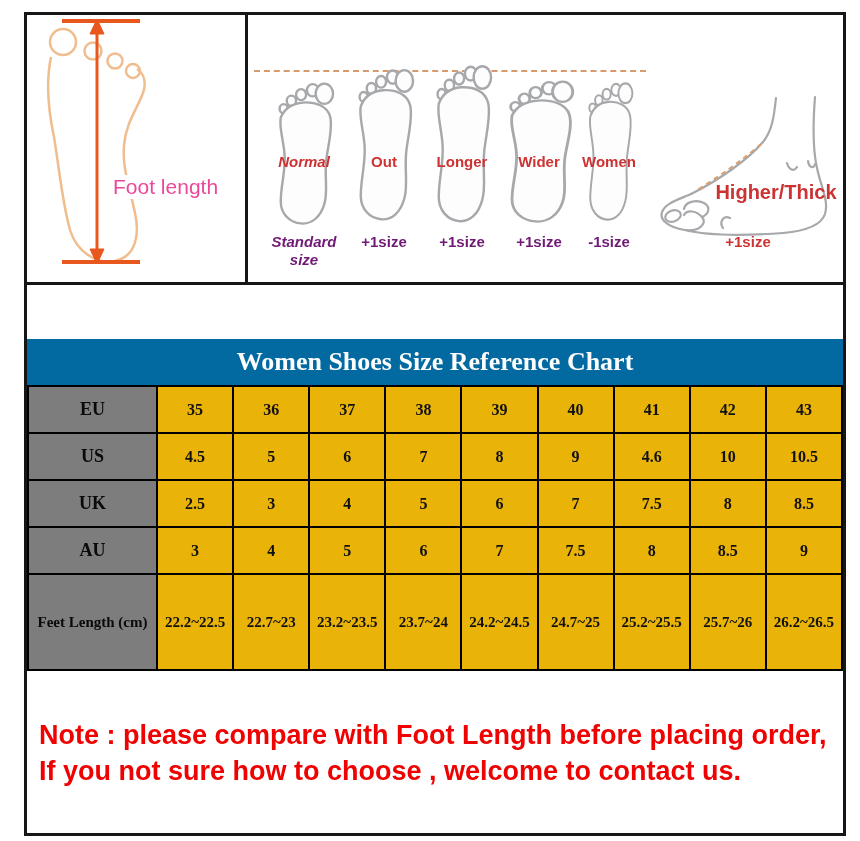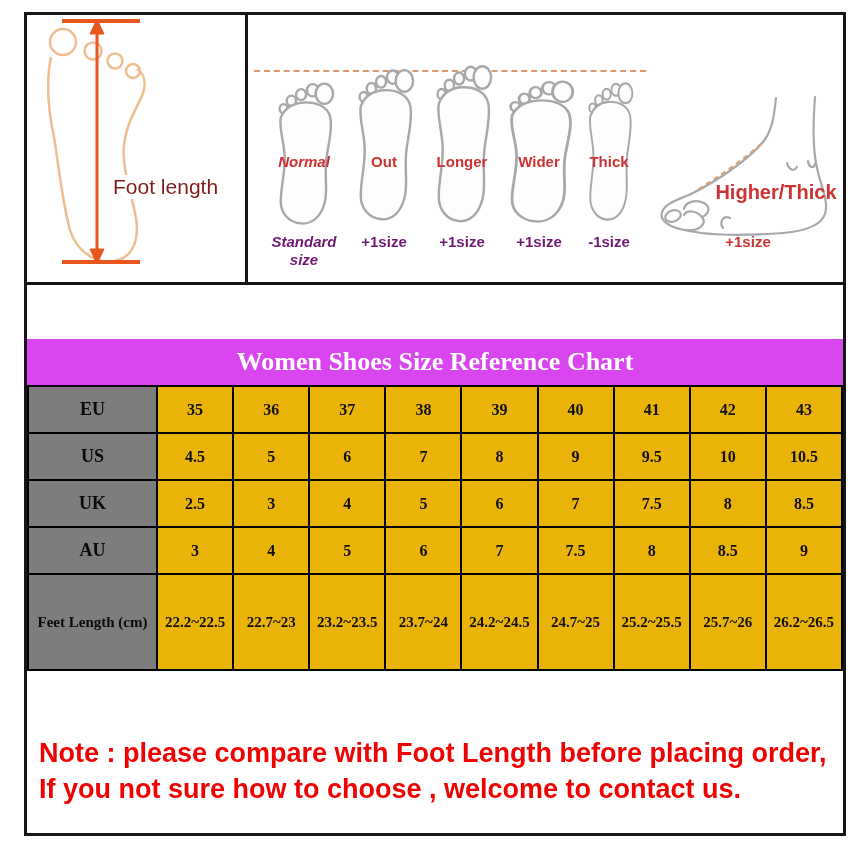--- a/index.html
+++ b/index.html
@@ -3,55 +3,55 @@
 <meta charset="utf-8">
 <style>
   html,body{margin:0;padding:0;background:#ffffff;}
   body{width:860px;height:841px;position:relative;font-family:"Liberation Sans",sans-serif;overflow:hidden;}
   .sheet{position:absolute;left:24px;top:12px;width:822px;height:824px;box-sizing:border-box;
          border:3px solid #161616;background:#fff;}
   
   .top{position:relative;height:267px;border-bottom:3px solid #161616;display:flex;}
   .measure-panel{position:relative;width:218px;flex:none;border-right:3px solid #161616;}
   .measure-panel svg{position:absolute;left:0;top:0;}
-  .measure-label{position:absolute;left:84px;top:160px;font-size:21px;color:#7f1d1d;
+  .measure-label{position:absolute;left:84px;top:160px;font-size:21px;color:#ec4899;
                  background:#fff;padding:0 2px;white-space:nowrap;}
   .fit-panel{position:relative;flex:1;}
   .dash{position:absolute;left:6px;top:55px;width:392px;height:0;border-top:2px dashed #d89a6d;}
   .foot-fig{position:absolute;top:0;height:100%;margin:0;}
   .foot-fig svg{position:absolute;left:50%;transform:translateX(-50%);}
   #fig-normal{left:18px;width:76px;font-style:italic;} #fig-normal svg{top:62px;width:62px;height:150px;}
   #fig-out{left:98px;width:76px;}    #fig-out svg{top:48px;width:62px;height:160px;}
   #fig-longer{left:176px;width:76px;}#fig-longer svg{top:44px;width:62px;height:166px;}
   #fig-wider{left:250px;width:82px;} #fig-wider svg{top:60px;width:72px;height:150px;}
   #fig-narrow{left:330px;width:62px;}#fig-narrow svg{top:62px;width:50px;height:146px;}
   .shape-label{position:absolute;top:138px;left:0;width:100%;text-align:center;
                color:#cd3333;font-size:15px;font-weight:bold;}
   .advice-label{position:absolute;top:218px;left:0;width:100%;text-align:center;
                 color:#701a75;font-size:15px;font-weight:bold;line-height:18px;}
   .side-foot-svg{position:absolute;left:402px;top:80px;}
   .side-shape{position:absolute;right:2px;top:166px;width:130px;text-align:center;
               color:#cd3333;font-size:20px;font-weight:bold;}
   .side-advice{position:absolute;left:455px;top:218px;width:90px;text-align:center;
                color:#cd3333;font-size:15px;font-weight:bold;}
   
-  .chart-title{margin-top:54px;height:46px;line-height:46px;background:#d946ef;color:#fdfdfd;
+  .chart-title{margin-top:54px;height:46px;line-height:46px;background:#0369a1;color:#fdfdfd;
                text-align:center;font-family:"Liberation Serif",serif;font-weight:bold;font-size:26px;}
   table.size{width:100%;border-collapse:collapse;table-layout:fixed;
              font-family:"Liberation Serif",serif;}
   table.size col.lab{width:129px;}
   table.size th,table.size td{border:2px solid #000;text-align:center;vertical-align:middle;padding:0;}
   table.size th{background:#7d7d7d;color:#0a0a0a;font-size:18px;font-weight:bold;}
   table.size td{background:#eab308;font-size:16px;font-weight:bold;color:#111;}
   table.size tr{height:47px;}
   table.size tr.tall{height:96px;}
   table.size tr.tall th{font-size:15px;line-height:1.25;padding:0 3px;}
   table.size tr.tall td{font-size:15px;}
   
-  .note{margin-top:64px;padding-left:12px;color:#ef0202;font-weight:bold;
+  .note{margin-top:46px;padding-left:12px;color:#ef0202;font-weight:bold;
         font-size:27px;line-height:36px;white-space:nowrap;}
 </style>
 </head>
 <body>
 
 <svg width="0" height="0" style="position:absolute" aria-hidden="true">
   <defs>
     <g id="footTop">
       <g fill="#fdfdfd" stroke="#a6a8ab" stroke-width="2.5" stroke-linejoin="round">
         <ellipse cx="11" cy="36" rx="4.2" ry="5.2"></ellipse>
@@ -128,21 +128,21 @@
             <use href="#footTop"></use>
           </svg>
         <figcaption class="shape-label">Wider</figcaption>
         <div class="advice-label">+1size</div>
       </figure>
 
       <figure class="foot-fig" id="fig-narrow">
         <svg viewBox="0 0 64 170" preserveAspectRatio="none">
             <use href="#footTop"></use>
           </svg>
-        <figcaption class="shape-label">Thick</figcaption>
+        <figcaption class="shape-label">Women</figcaption>
         <div class="advice-label">-1size</div>
       </figure>
 
       <svg class="side-foot-svg" width="192" height="150" viewBox="0 0 190 150">
         <g fill="none" stroke="#a6a8ab" stroke-width="2.2" stroke-linecap="round">
           <path d="M125,3 C123,22 121,36 112,47 C97,65 66,86 42,98
                    C30,104 15,107 11,117 C8,126 20,133 34,135
                    C47,137 57,129 51,122 C46,116 36,114 33,120"></path>
           <path d="M51,122 C58,119 60,112 53,108 C45,104 34,107 33,114"></path>
           <ellipse cx="22" cy="121" rx="8" ry="5.5" transform="rotate(-18 22 121)"></ellipse>
@@ -188,21 +188,21 @@
           <td>43</td>
         </tr>
         <tr>
           <th>US</th>
           <td>4.5</td>
           <td>5</td>
           <td>6</td>
           <td>7</td>
           <td>8</td>
           <td>9</td>
-          <td>9.5</td>
+          <td>4.6</td>
           <td>10</td>
           <td>10.5</td>
         </tr>
         <tr>
           <th>UK</th>
           <td>2.5</td>
           <td>3</td>
           <td>4</td>
           <td>5</td>
           <td>6</td>

